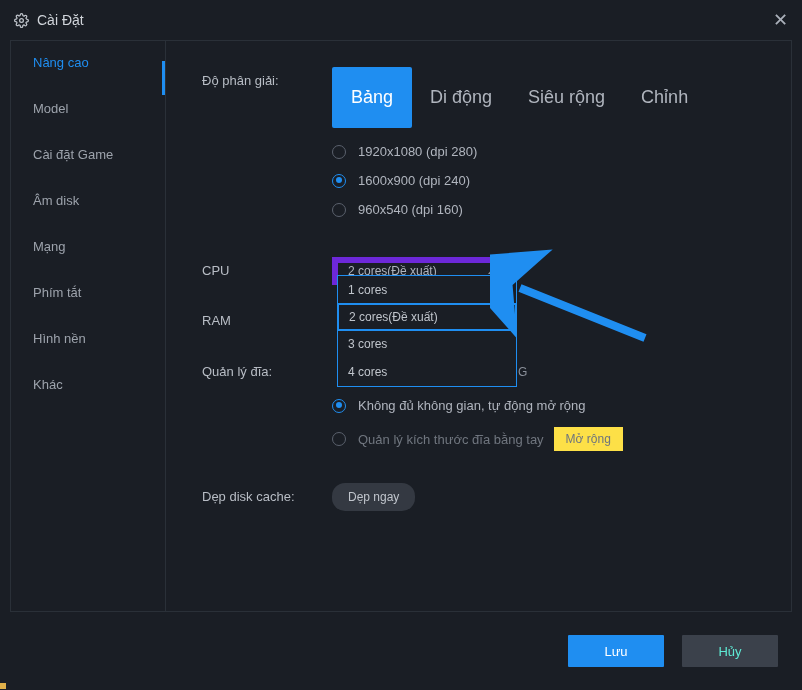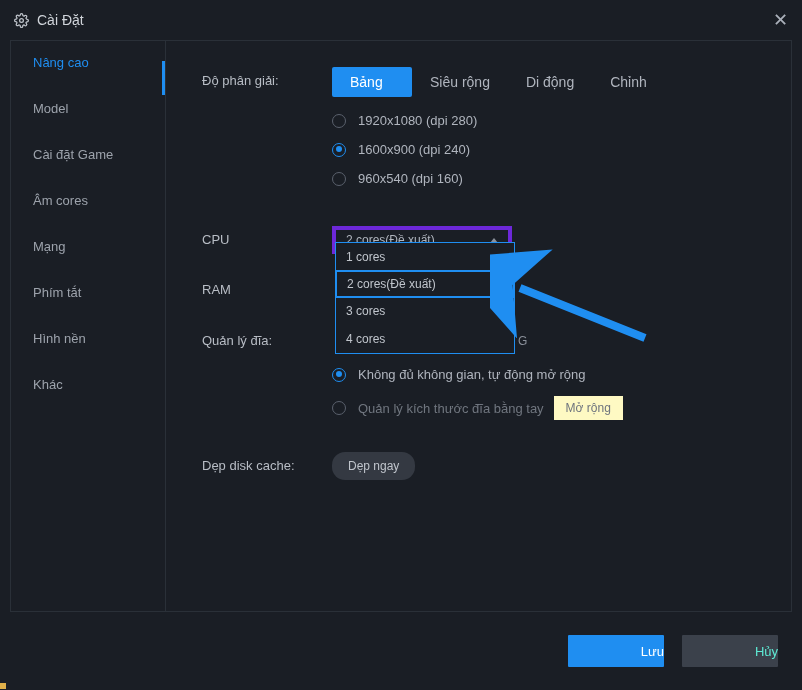--- a/index.html
+++ b/index.html
@@ -65,24 +65,25 @@
   }
   .row-label {
     width: 130px;
     color: #b8bdc5;
     padding-top: 6px;
     font-size: 13px;
   }
   .row-body { flex: 1; }
   .tabs { display: flex; gap: 0; }
   .tab {
-    min-width: 80px; padding: 7px 18px;
+    min-width: 80px; padding: 20px 18px;
+    text-align: center;
     color: #b0b5be;
     cursor: pointer;
-    font-size: 14px;
+    font-size: 18px;
   }
   .tab.active { background: #1f8ef1; color: #fff; border-radius: 2px; }
   .radio-list { margin-top: 16px; }
   .radio-item {
     display: flex; align-items: center;
     margin-bottom: 14px;
     color: #b0b5be;
     cursor: pointer;
     font-size: 13px;
   }
@@ -96,21 +97,21 @@
   }
   .radio-item.selected .radio { border-color: #1f8ef1; }
   .radio-item.selected .radio::after {
     content: ""; position: absolute;
     top: 2.5px; left: 2.5px; width: 6px; height: 6px;
     background: #1f8ef1; border-radius: 50%;
   }
   .radio-item.disabled { color: #70767f; }
   .select-box {
     width: 180px; height: 28px;
-    border: 4px solid #6d28d9;
+    border: 6px solid #6d28d9;
     display: flex; align-items: center;
     padding: 0 10px;
     font-size: 12px;
     color: #b0b5be;
     cursor: pointer;
     position: relative;
   }
   .select-box .chev {
     margin-left: auto;
     width: 0; height: 0;
@@ -139,21 +140,21 @@
     margin: -1px;
     position: relative;
     z-index: 1;
   }
   .trailing-char {
     margin-left: 6px; color: #8a909a; font-size: 12px;
   }
   .disabled-btn {
     display: inline-block;
     padding: 5px 12px;
-    background: #fef9c3;
+    background: #fde047;
     color: #6e747e;
     margin-left: 10px;
     font-size: 12px;
   }
   .plain-btn {
     display: inline-block;
     padding: 7px 16px;
     background: #343942;
     color: #c0c5cc;
     cursor: pointer;
@@ -161,21 +162,21 @@
     border-radius: 13px;
   }
   .footer {
     position: absolute; left: 0; right: 0; bottom: 0;
     height: 78px;
     display: flex; align-items: center; justify-content: flex-end;
     padding-right: 24px; gap: 18px;
   }
   .footer-btn {
     width: 96px; height: 32px;
-    display: flex; align-items: center; justify-content: flex-end;
+    display: flex; align-items: center; justify-content: center;
     font-size: 13px;
     cursor: pointer;
     border-radius: 1px;
   }
   .footer-btn.primary { background: #1f8ef1; color: #fff; }
   .footer-btn.secondary { background: #3b414b; color: #5eead4; }
   .arrow-annot {
     position: absolute;
     top: 228px; left: 490px;
     width: 180px; height: 120px;
@@ -206,21 +207,21 @@
     <div class="sidebar-item active">
         <span>Nâng cao</span>
       </div>
     <div class="sidebar-item">
         <span>Model</span>
       </div>
     <div class="sidebar-item">
         <span>Cài đặt Game</span>
       </div>
     <div class="sidebar-item">
-        <span>Âm cores</span>
+        <span>Âm disk</span>
       </div>
     <div class="sidebar-item">
         <span>Mạng</span>
       </div>
     <div class="sidebar-item">
         <span>Phím tắt</span>
       </div>
     <div class="sidebar-item">
         <span>Hình nền</span>
       </div>
@@ -229,22 +230,22 @@
       </div>
   </div>
 
   <div class="main">
 
     <div class="row">
       <div class="row-label">Độ phân giải:</div>
       <div class="row-body">
         <div class="tabs">
           <div class="tab active"><span>Bảng</span></div>
+          <div class="tab"><span>Di động</span></div>
           <div class="tab"><span>Siêu rộng</span></div>
-          <div class="tab"><span>Di động</span></div>
           <div class="tab"><span>Chỉnh</span></div>
         </div>
         <div class="radio-list">
           <div class="radio-item">
               <span class="radio"></span>
               <span>1920x1080  (dpi 280)</span>
             </div>
           <div class="radio-item selected">
               <span class="radio"></span>
               <span>1600x900  (dpi 240)</span>

